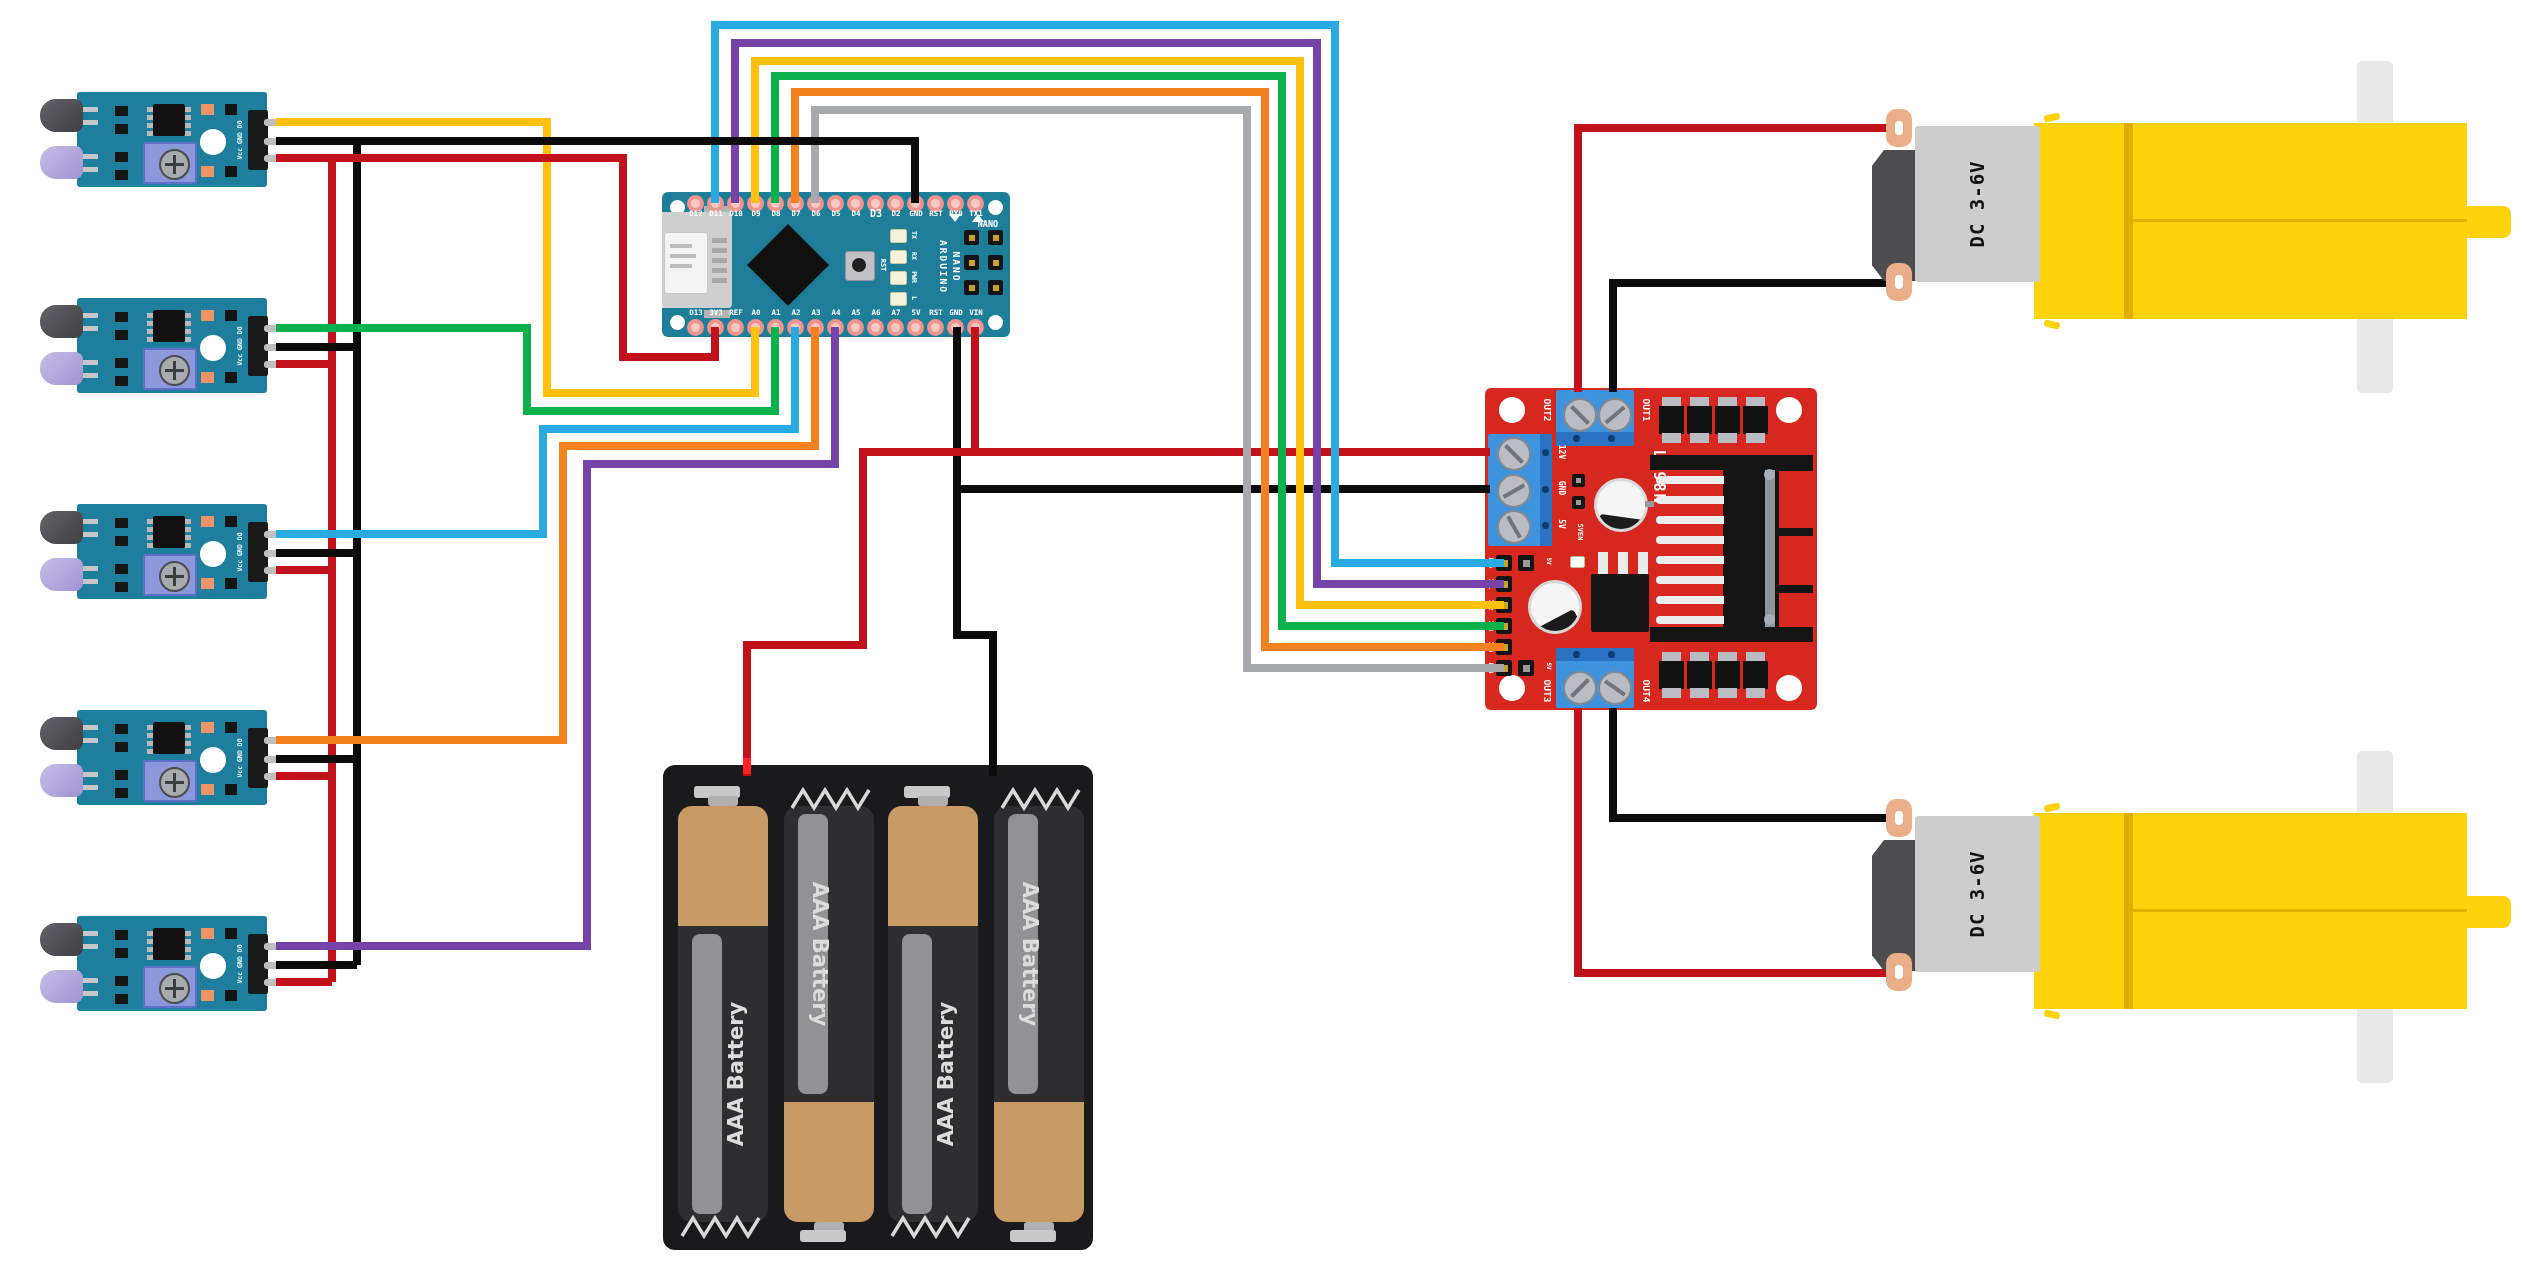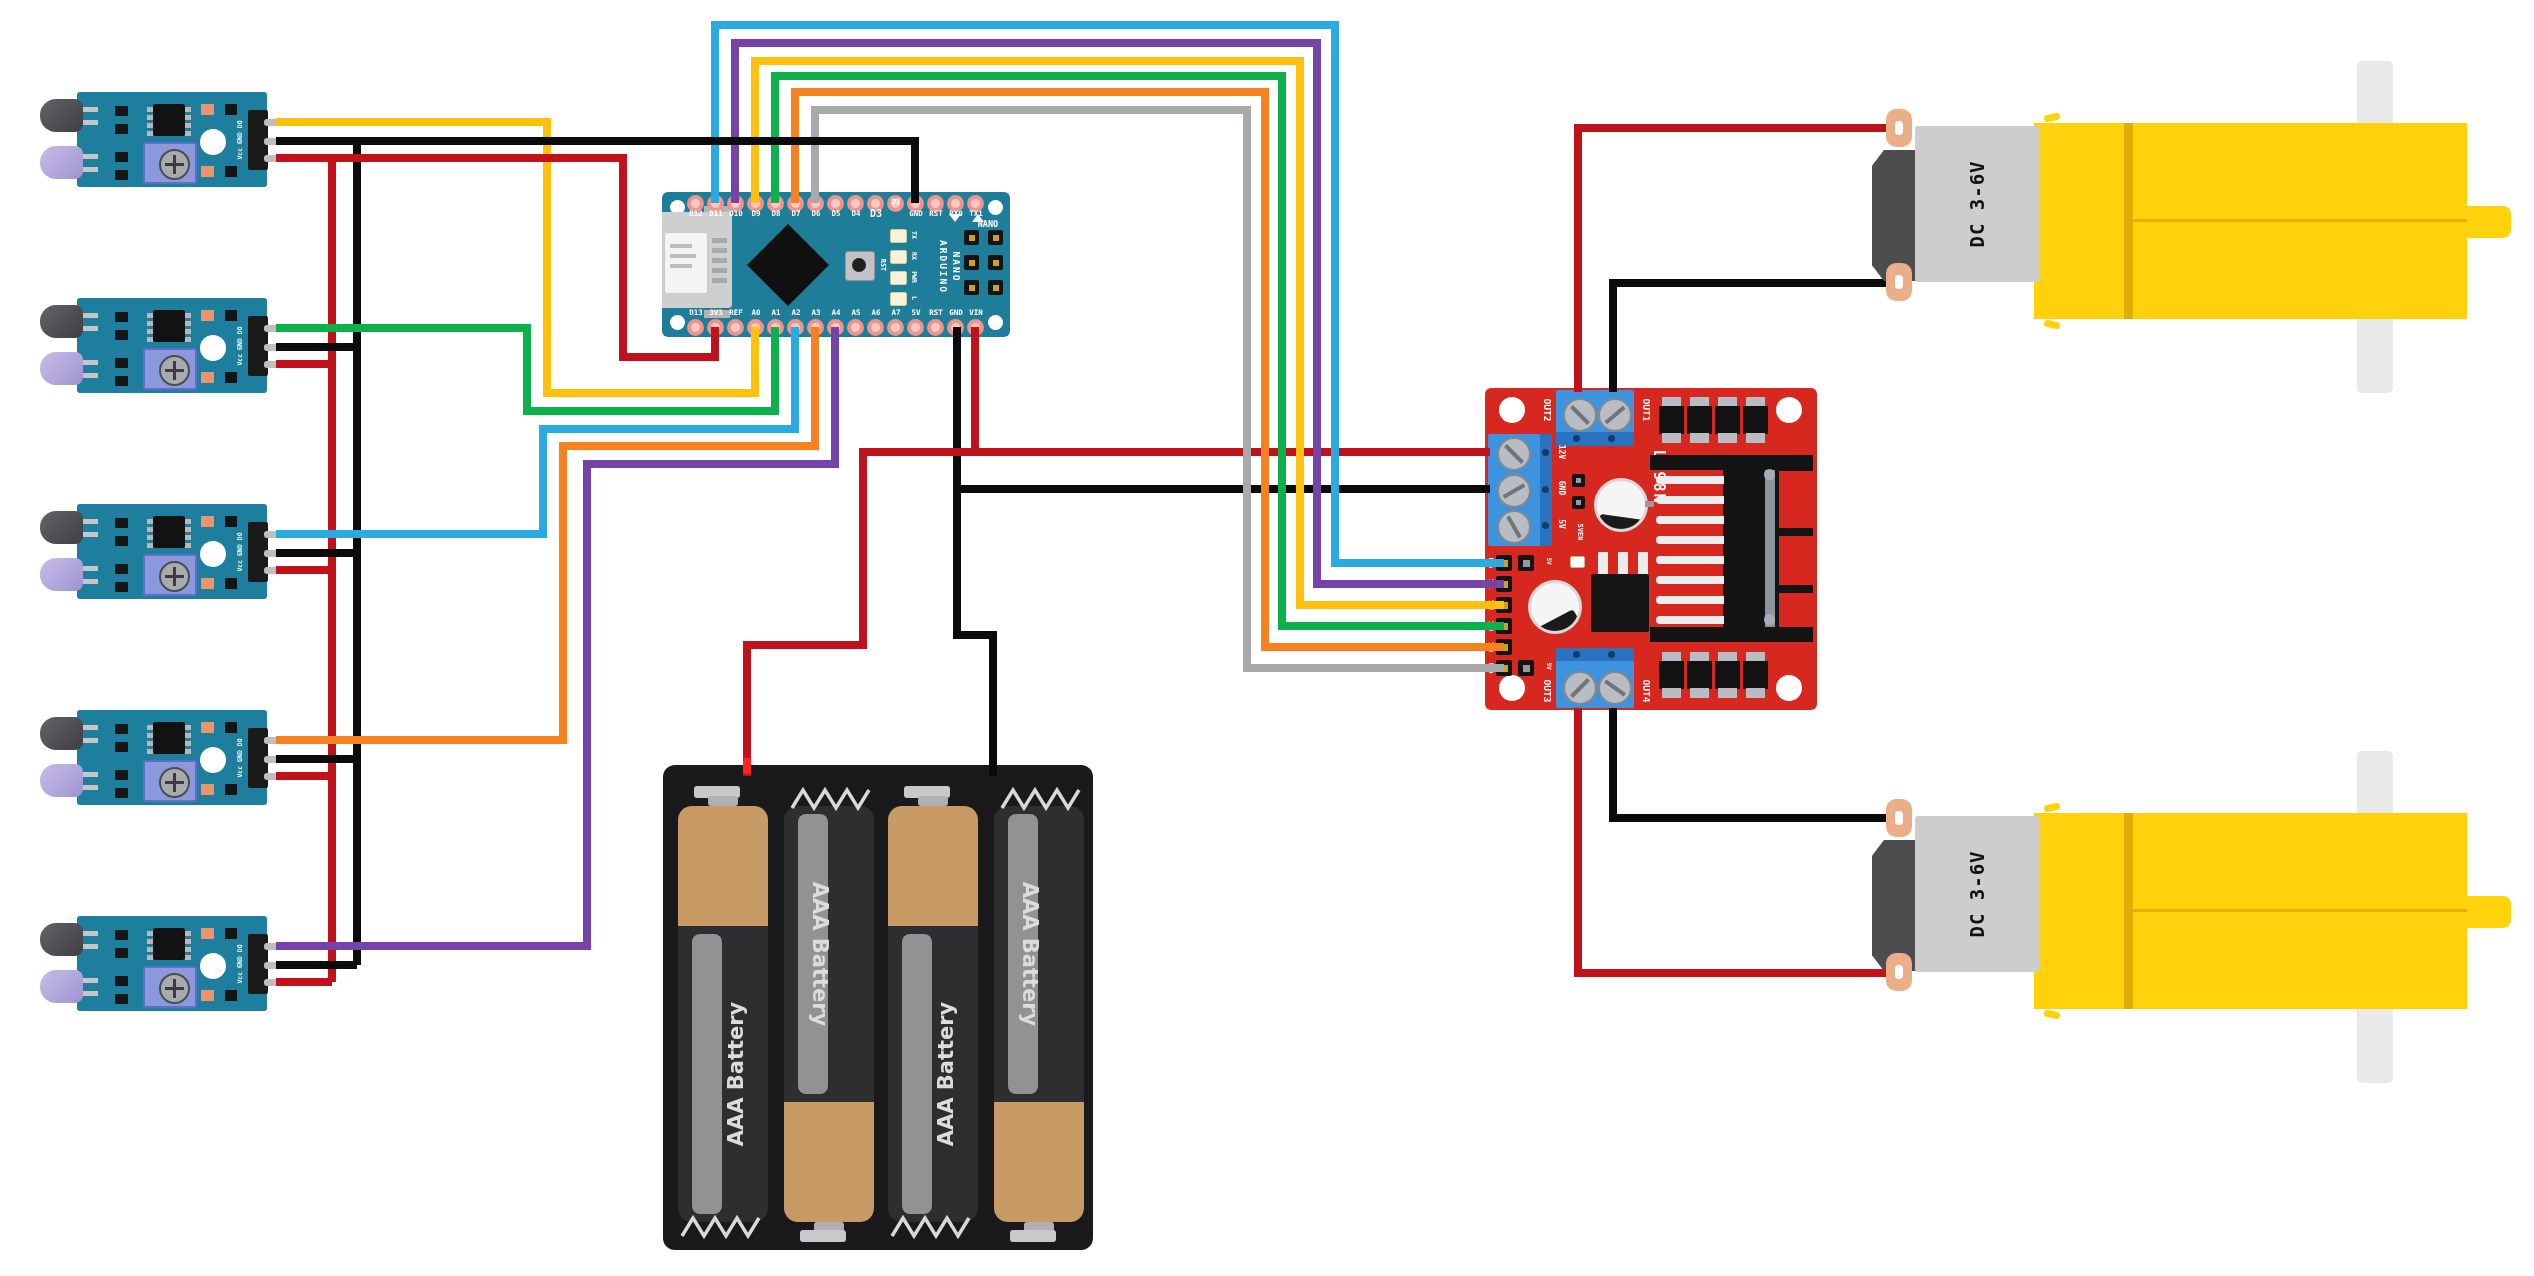--- a/index.html
+++ b/index.html
@@ -245,21 +245,21 @@
       <div class="abs" style="left: 169px; top: 7px; width: 9px; height: 9px; background: rgb(248, 200, 195); border-radius: 50%;"></div>
       <div class="lbl" style="left: 114px; top: 15px; width: 120px; height: 14px; font-size: 7.5px; color: rgb(255, 255, 255); transform: rotate(0deg);">D5</div>
       <div class="abs" style="left: 185px; top: 3px; width: 17px; height: 17px; background: rgb(238, 147, 141); border-radius: 50%;"></div>
       <div class="abs" style="left: 189px; top: 7px; width: 9px; height: 9px; background: rgb(248, 200, 195); border-radius: 50%;"></div>
       <div class="lbl" style="left: 134px; top: 15px; width: 120px; height: 14px; font-size: 7.5px; color: rgb(255, 255, 255); transform: rotate(0deg);">D4</div>
       <div class="abs" style="left: 205px; top: 3px; width: 17px; height: 17px; background: rgb(238, 147, 141); border-radius: 50%;"></div>
       <div class="abs" style="left: 209px; top: 7px; width: 9px; height: 9px; background: rgb(248, 200, 195); border-radius: 50%;"></div>
       <div class="lbl" style="left: 154px; top: 15px; width: 120px; height: 14px; font-size: 10px; color: rgb(255, 255, 255); transform: rotate(0deg);">D3</div>
       <div class="abs" style="left: 225px; top: 3px; width: 17px; height: 17px; background: rgb(238, 147, 141); border-radius: 50%;"></div>
       <div class="abs" style="left: 229px; top: 7px; width: 9px; height: 9px; background: rgb(248, 200, 195); border-radius: 50%;"></div>
-      <div class="lbl" style="left: 174px; top: 3px; width: 120px; height: 14px; font-size: 7.5px; color: rgb(255, 255, 255); transform: rotate(0deg);">D2</div>
+      <div class="lbl" style="left: 174px; top: 15px; width: 120px; height: 14px; font-size: 7.5px; color: rgb(255, 255, 255); transform: rotate(0deg);">D2</div>
       <div class="abs" style="left: 245px; top: 3px; width: 17px; height: 17px; background: rgb(238, 147, 141); border-radius: 50%;"></div>
       <div class="abs" style="left: 249px; top: 7px; width: 9px; height: 9px; background: rgb(248, 200, 195); border-radius: 50%;"></div>
       <div class="lbl" style="left: 194px; top: 15px; width: 120px; height: 14px; font-size: 7.5px; color: rgb(255, 255, 255); transform: rotate(0deg);">GND</div>
       <div class="abs" style="left: 265px; top: 3px; width: 17px; height: 17px; background: rgb(238, 147, 141); border-radius: 50%;"></div>
       <div class="abs" style="left: 269px; top: 7px; width: 9px; height: 9px; background: rgb(248, 200, 195); border-radius: 50%;"></div>
       <div class="lbl" style="left: 214px; top: 15px; width: 120px; height: 14px; font-size: 7.5px; color: rgb(255, 255, 255); transform: rotate(0deg);">RST</div>
       <div class="abs" style="left: 285px; top: 3px; width: 17px; height: 17px; background: rgb(238, 147, 141); border-radius: 50%;"></div>
       <div class="abs" style="left: 289px; top: 7px; width: 9px; height: 9px; background: rgb(248, 200, 195); border-radius: 50%;"></div>
       <div class="lbl" style="left: 234px; top: 15px; width: 120px; height: 14px; font-size: 7.5px; color: rgb(255, 255, 255); transform: rotate(0deg);">RX0</div>
       <div class="abs" style="left: 305px; top: 3px; width: 17px; height: 17px; background: rgb(238, 147, 141); border-radius: 50%;"></div>

